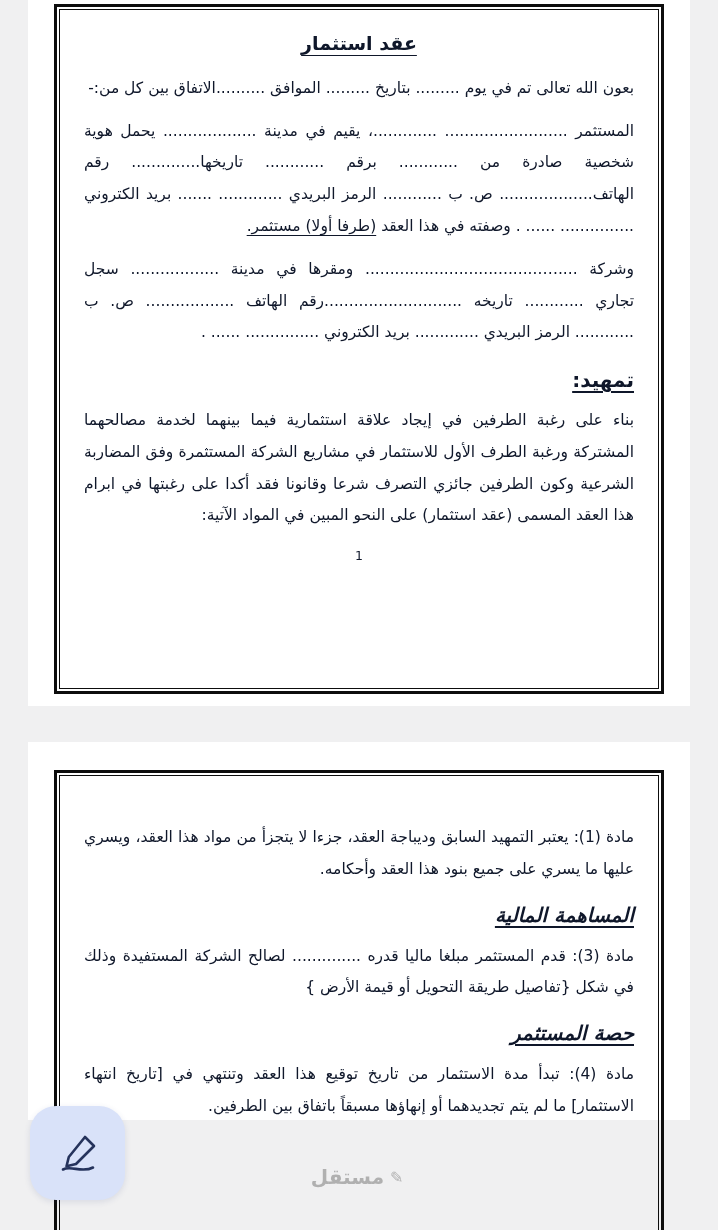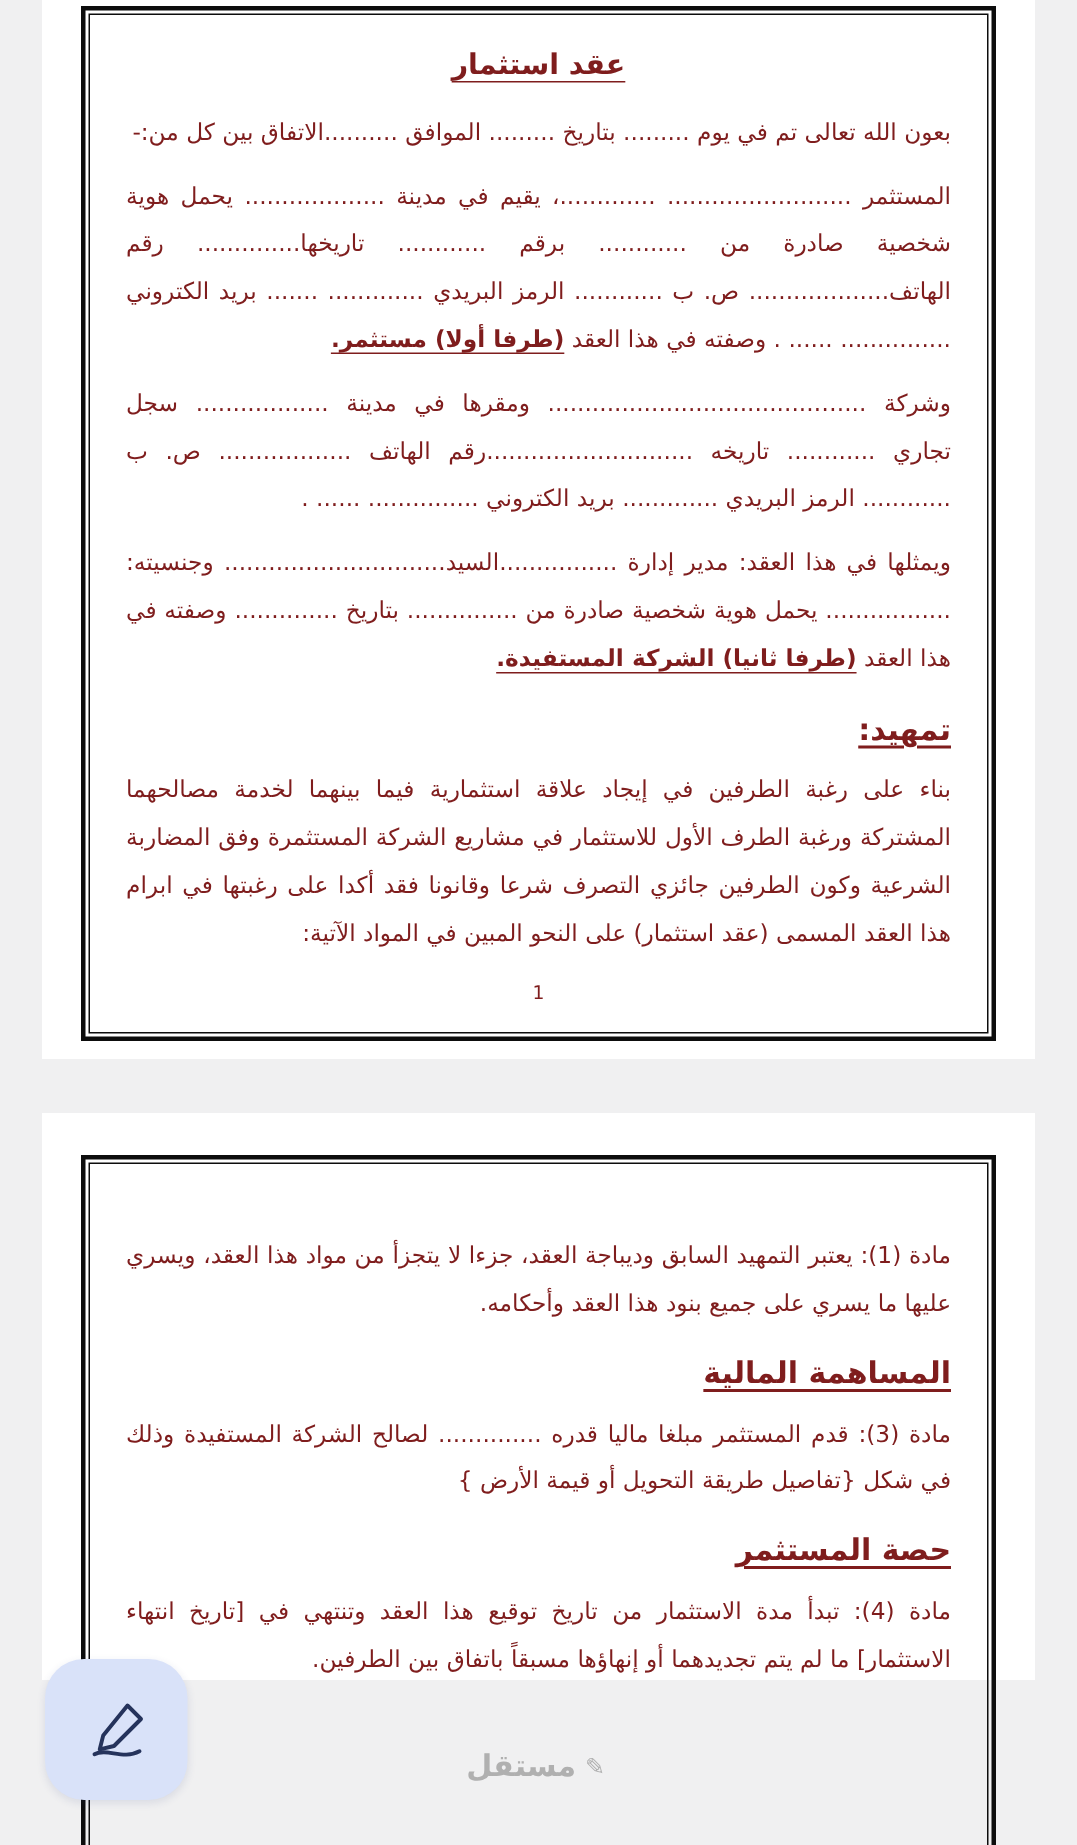--- a/index.html
+++ b/index.html
@@ -27,55 +27,55 @@
     height: 100%;
   }
   .page-2 .frame { height: 700px; }
   .frame-inner {
     border: 1px solid #0d0d0d;
     box-sizing: border-box;
     height: 100%;
     padding: 10px 24px 4px;
     direction: rtl;
     text-align: justify;
-    color: #7f1d1d;
+    color: #0f172a;
     font-size: 15.5px;
     line-height: 2.05;
   }
   .page-2 .frame-inner { padding-top: 46px; }
 
   .doc-title {
     text-align: center;
     font-weight: bold;
     font-size: 19px;
     text-decoration: underline;
     text-underline-offset: 5px;
     margin: 4px 0 10px;
   }
   p.para { margin: 4px 0 11px; }
   .bold-u {
-    font-weight: bold;
+    font-weight: normal;
     text-decoration: underline;
     text-underline-offset: 4px;
   }
   .section-heading {
     font-weight: bold;
     text-decoration: underline;
     text-underline-offset: 4px;
     margin: 2px 0 4px;
     font-size: 20px;
   }
   .page-num {
     text-align: center;
     direction: ltr;
     font-size: 12.5px;
     margin-top: 6px;
   }
   .page-2 p.para { margin: 0 0 9px; }
-  .page-2 .section-heading { margin: 4px 0 5px; }
+  .page-2 .section-heading { margin: 4px 0 5px; font-style: italic; }
 
   .fab {
     position: absolute;
     left: 30px; top: 1106px;
     width: 95px; height: 94px;
     background: #d9e2f9;
     border: none;
     border-radius: 26px;
     display: flex; align-items: center; justify-content: center;
     cursor: pointer;
@@ -106,21 +106,20 @@
       <div class="frame-inner">
 
         <div class="doc-title">عقد استثمار</div>
 
         <p class="para">بعون الله تعالى تم في يوم ......... بتاريخ ......... الموافق ..........الاتفاق بين كل من:-</p>
 
         <p class="para"><span>المستثمر ......................... .............، يقيم في مدينة ................... يحمل هوية شخصية صادرة من ............ برقم ............ تاريخها.............. رقم الهاتف................... ص. ب ............ الرمز البريدي ............. ....... بريد الكتروني ............... ...... . وصفته في هذا العقد </span><span class="bold-u">(طرفا أولا) مستثمر.</span></p>
 
         <p class="para">وشركة ....….................................... ومقرها في مدينة .................. سجل تجاري ............ تاريخه ............................رقم الهاتف .................. ص. ب ............ الرمز البريدي ............. بريد الكتروني ............... ...... .</p>
 
-        <p class="para"><span>ويمثلها في هذا العقد: مدير إدارة ................السيد.............................. وجنسيته: ................. يحمل هوية شخصية صادرة من ............... بتاريخ ..............  وصفته في هذا العقد </span><span class="bold-u">(طرفا ثانيا) الشركة المستفيدة.</span></p>
 
         <div class="section-heading">تمهيد:</div>
 
         <p class="para">بناء على رغبة الطرفين في إيجاد علاقة استثمارية فيما بينهما لخدمة مصالحهما المشتركة ورغبة الطرف الأول للاستثمار في مشاريع الشركة المستثمرة وفق المضاربة الشرعية وكون الطرفين جائزي التصرف شرعا وقانونا فقد أكدا على رغبتها في ابرام هذا العقد المسمى (عقد استثمار) على النحو المبين في المواد الآتية:</p>
 
         <div class="page-num">1</div>
 
       </div>
     </div>
   </div>

